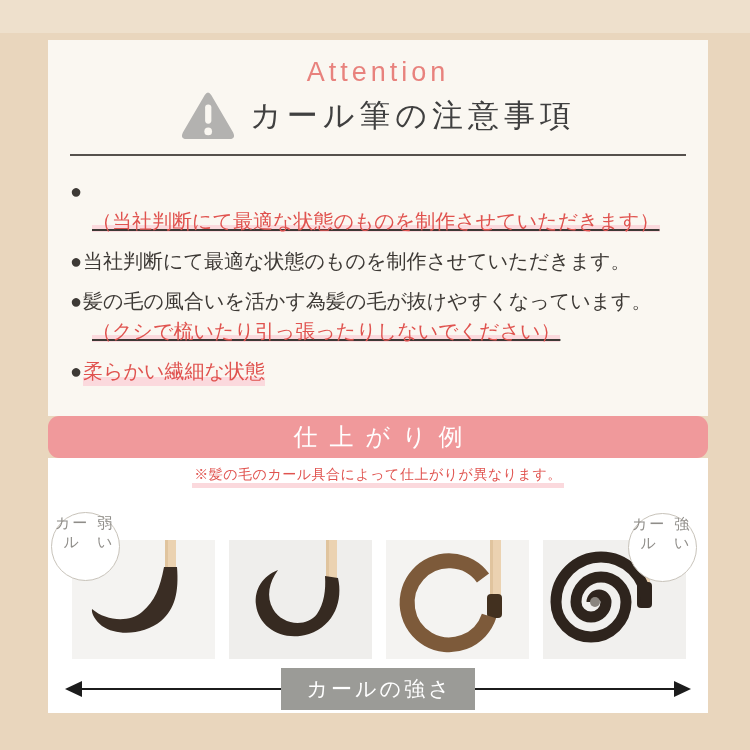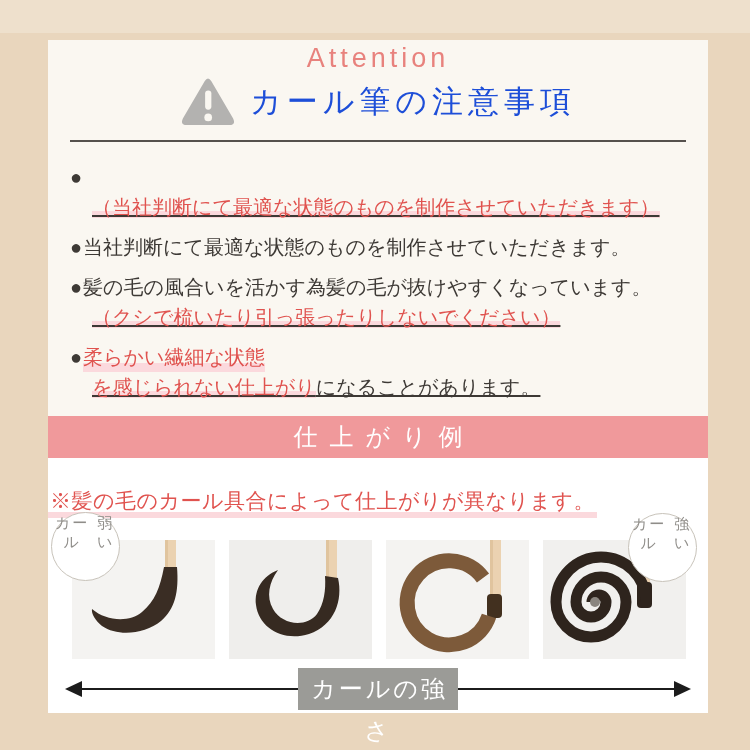--- a/index.html
+++ b/index.html
@@ -2,65 +2,65 @@
 <html><head>
 <meta charset="utf-8">
 <style>
   * { margin:0; padding:0; box-sizing:border-box; }
   body { background:#e9d6bd; font-family:"Liberation Sans", sans-serif; }
   .page { position:relative; width:750px; height:750px; background:#e9d6bd; overflow:hidden; }
   .top-strip { position:absolute; top:0; left:0; right:0; height:33px; background:#eee0cc; }
   .content { position:absolute; left:48px; top:40px; width:660px; height:673px; }
 
   
-  .attention-panel { background:#faf7f1; height:376px; padding-top:2px; }
+  .attention-panel { background:#faf7f1; height:376px; padding-top:16px; }
   .attn-heading { text-align:center; color:#e8827d; font-size:27px; letter-spacing:4px;
                   height:32px; line-height:32px; }
   .title-row { display:flex; align-items:center; justify-content:center; gap:14px; margin-top:2px; height:52px; }
   .warn-icon svg { display:block; }
-  .main-title { font-size:31px; color:#1d4ed8; letter-spacing:5px; font-weight:normal;text-align:right; }
+  .main-title { font-size:31px; color:#404040; letter-spacing:5px; font-weight:normal;text-align:right; }
   .rule { border-top:2px solid #55514d; margin:12px 22px 0; }
   .notes { padding:20px 14px 0 22px; font-size:20px; color:#3d3935; }
   .note { display:flex; line-height:30px; margin-top:10px; white-space:nowrap; }
   .notes .note:first-child { margin-top:0; }
   .note-sub { padding-left:22px; line-height:30px; white-space:nowrap;text-decoration:underline; }
   .bullet { margin-right:1px; }
   .red { color:#e0534f; }
   .hl { background:linear-gradient(transparent 70%, #fbd9dd 70%); }
 
   
   .banner { height:42px; line-height:42px; background:#f0999b; color:#ffffff; text-align:center;
-            font-size:24px; letter-spacing:12px; text-indent:12px; }
+            font-size:24px; letter-spacing:12px; text-indent:12px;border-radius:11px; }
 
   
   .examples-panel { position:relative; background:#ffffff; height:255px; }
-  .caption { padding-top:29px; font-size:21px; letter-spacing:0.5px; white-space:nowrap; }
+  .caption { padding-top:8px; text-align:center; font-size:14px; letter-spacing:0.5px; white-space:nowrap; }
   .hl2 { background:linear-gradient(transparent 78%, #fbd9dd 78%); padding:0 2px 6px; }
 
   .photos { position:absolute; top:82px; left:24px; display:flex; gap:14px; }
   .photo { width:143px; height:119px; }
   .photo svg { display:block; }
   .p1 { background:#f4f3f1; } .p2 { background:#efeeec; }
   .p3 { background:#f4f3f1; } .p4 { background:#f1f0ee; }
 
   .label-circle { position:absolute; width:69px; height:69px; border-radius:50%;
                   background:#ffffff; border:1px solid #c8c3ba; color:#8f8d89;
                   font-size:15px; letter-spacing:2px; text-align:center;
                   display:flex; justify-content:center; line-height:19px; z-index:3; }
   .circle-weak { left:3px; top:54px; }
   .circle-strong { left:580px; top:55px; }
 
   .axis { position:absolute; left:17px; right:17px; top:210px; height:42px; }
   .axis-line { position:absolute; top:20px; left:6px; right:6px; height:2px; background:#1c1c1c; }
   .ah { position:absolute; width:0; height:0; top:13px; }
   .ah-left  { left:0;  border-top:8px solid transparent; border-bottom:8px solid transparent; border-right:17px solid #1c1c1c; }
   .ah-right { right:0; border-top:8px solid transparent; border-bottom:8px solid transparent; border-left:17px solid #1c1c1c; }
-  .axis-box { position:absolute; left:50%; transform:translateX(-50%); top:0; width:160px; height:42px;
+  .axis-box { position:absolute; left:50%; transform:translateX(-50%); top:0; width:194px; height:42px;
               background:#9b9b97; color:#ffffff; text-align:center; line-height:42px;
-              font-size:24px; letter-spacing:3px; text-indent:3px; }
+              font-size:21px; letter-spacing:3px; text-indent:3px; }
 </style>
 </head>
 <body>
 
 <div class="page">
   <div class="top-strip"></div>
   <div class="content">
 
     <section class="attention-panel">
       <div class="attn-heading">Attention</div>
@@ -93,23 +93,20 @@
           <span class="bullet">●</span>
           <span>髪の毛の風合いを活かす為髪の毛が抜けやすくなっています。</span>
         </div>
         <div class="note-sub">
           <span class="red hl">（クシで梳いたり引っ張ったりしないでください）</span>
         </div>
 
         <div class="note">
           <span class="bullet">●</span>
             <span class="red hl">柔らかい繊細な状態</span>
-        </div>
-        <div class="note-sub">
-          <span class="red hl">を感じられない仕上がり</span><span>になることがあります。</span>
         </div>
       </div>
     </section>
 
     <div class="banner">仕上がり例</div>
 
     <section class="examples-panel">
       <div class="caption">
         <span class="red hl2">※髪の毛のカール具合によって仕上がりが異なります。</span>
       </div>

